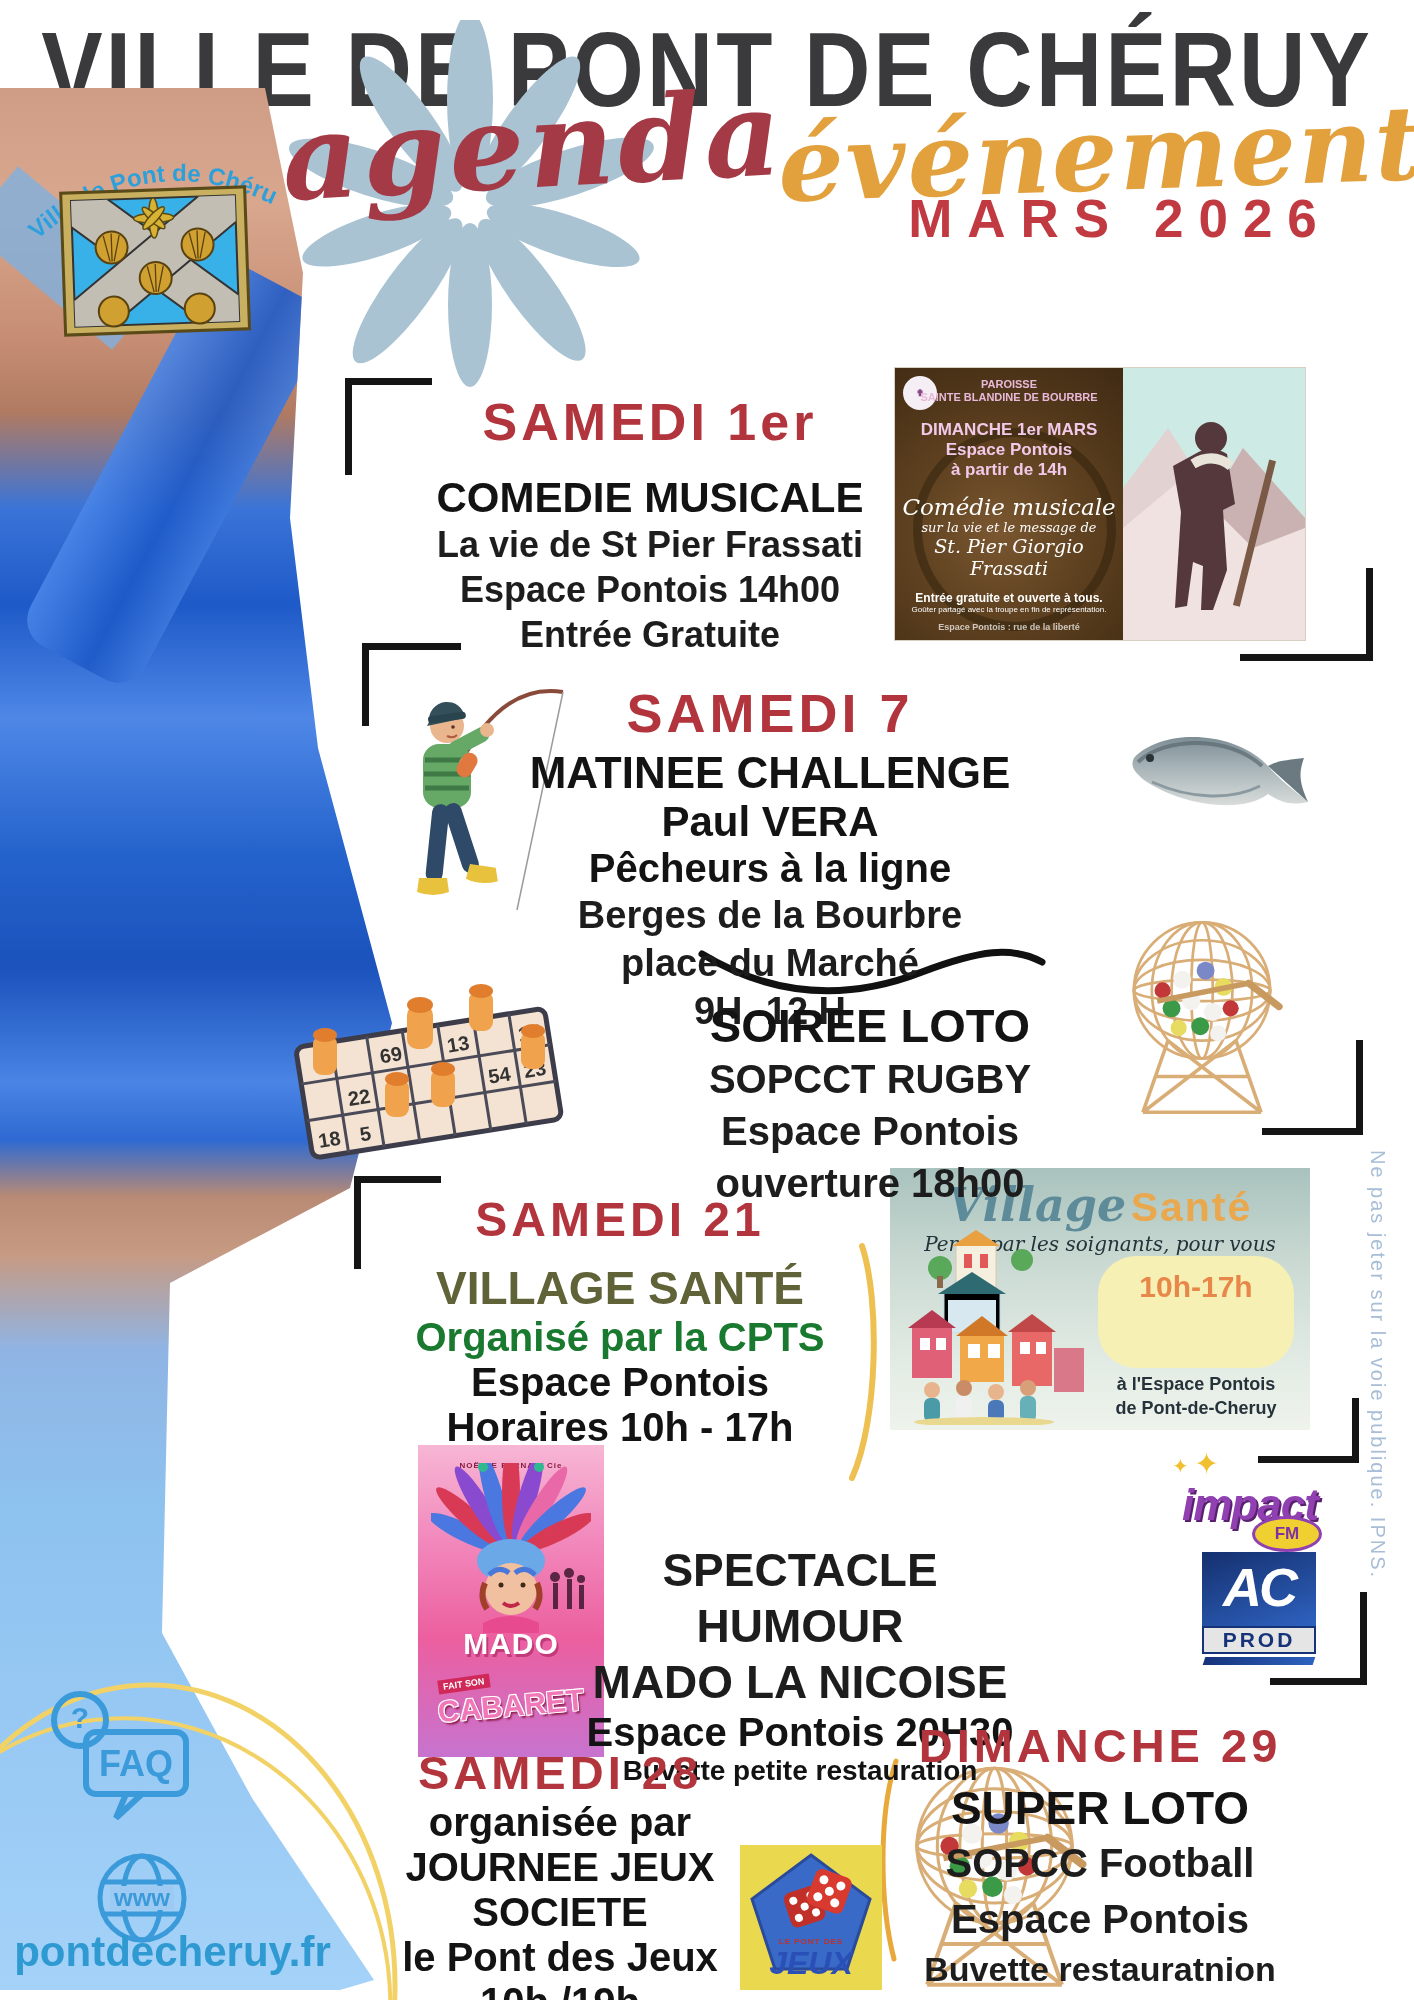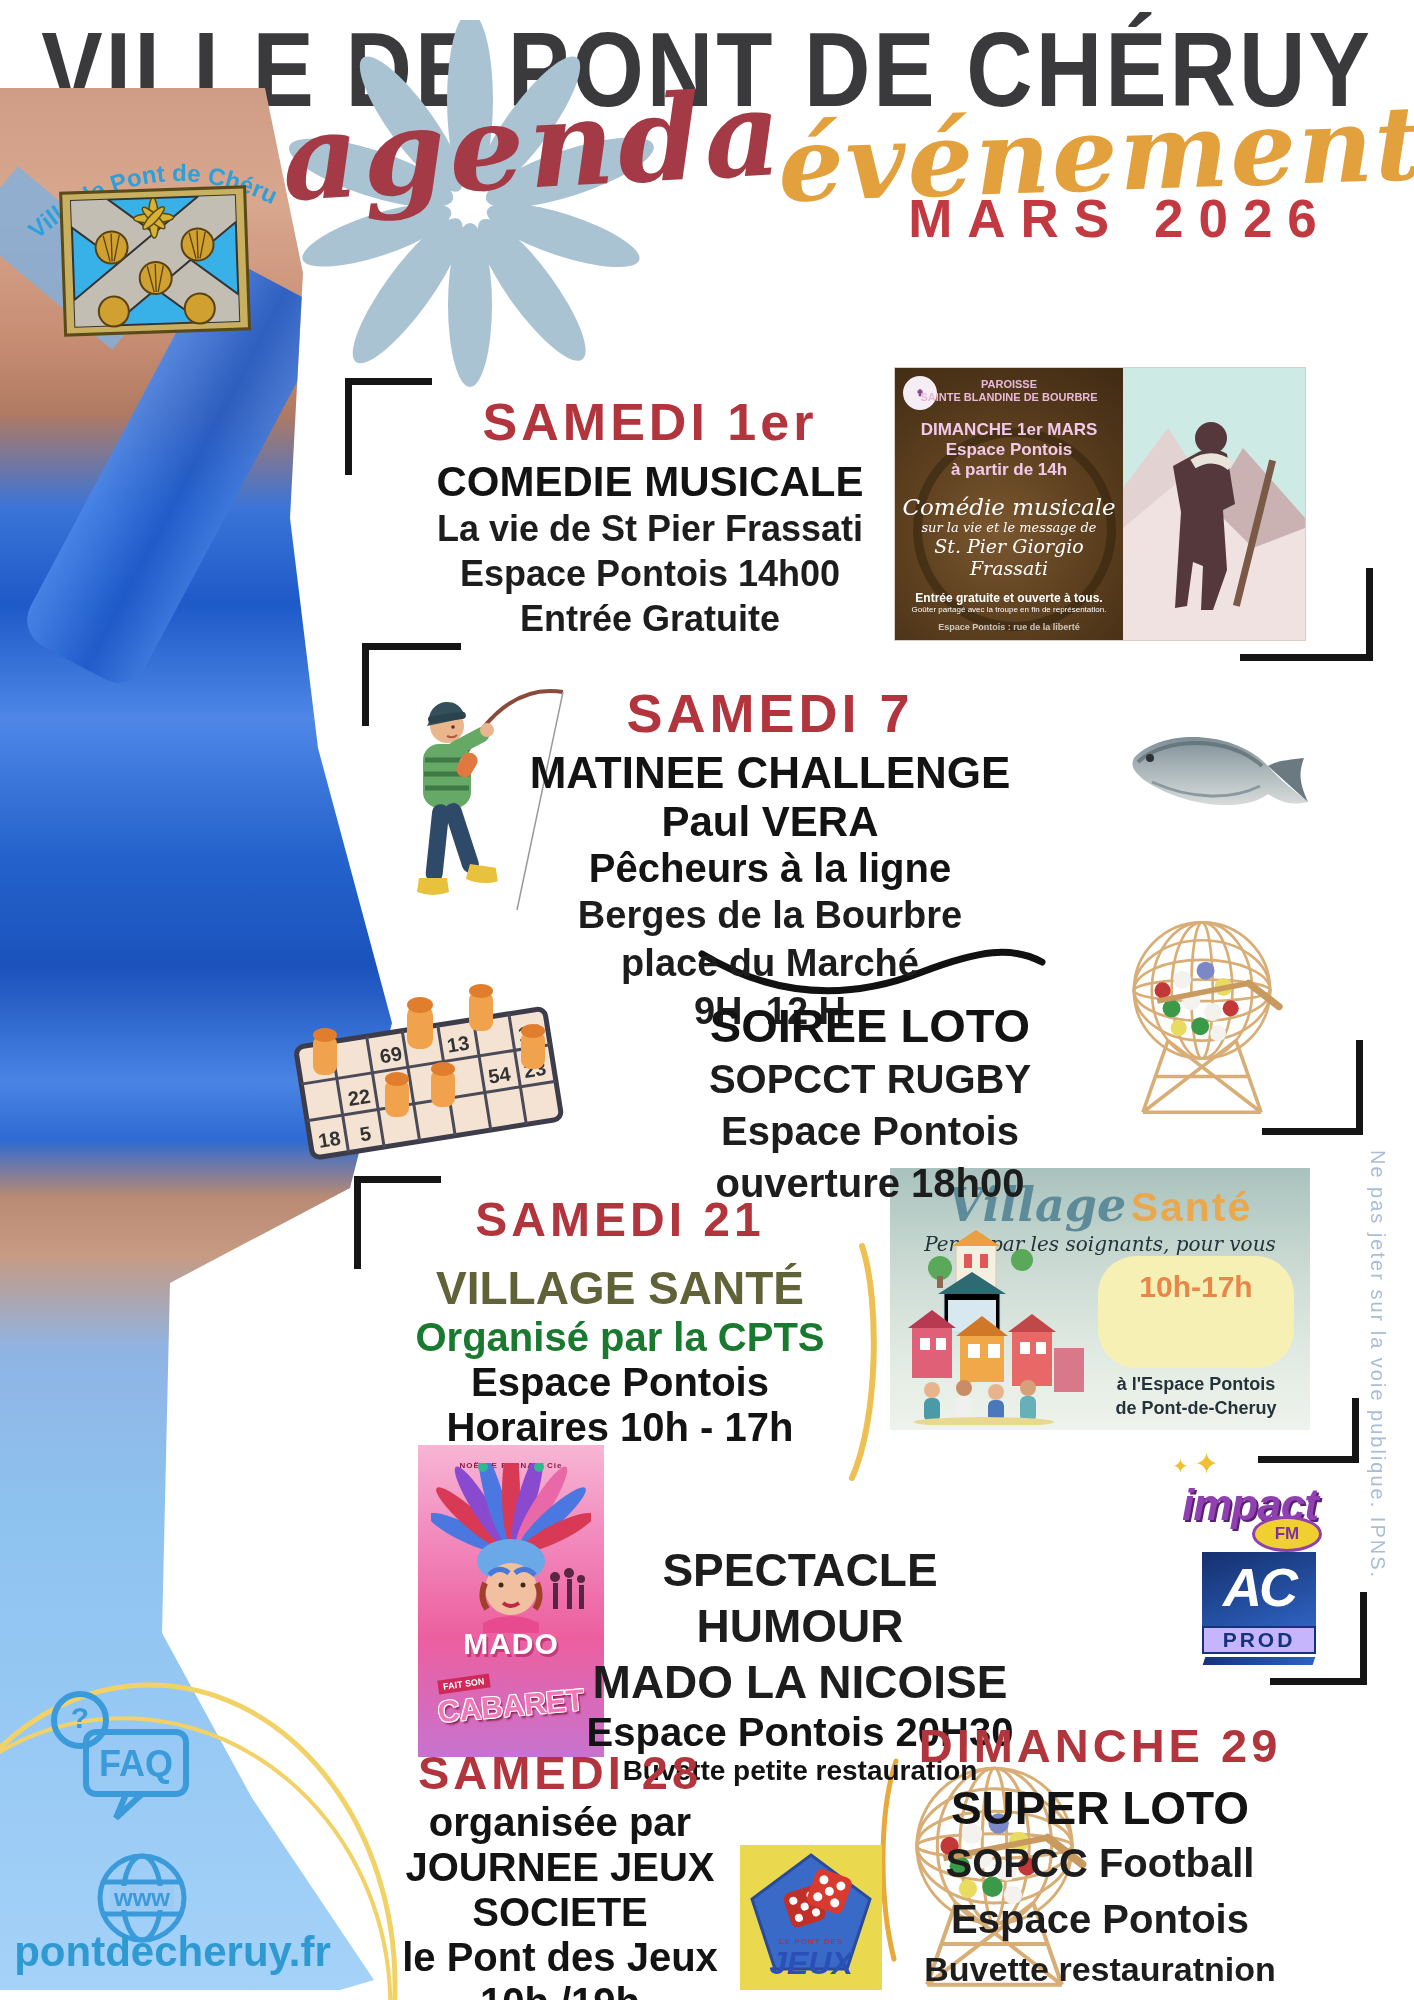--- a/index.html
+++ b/index.html
@@ -85,21 +85,21 @@
   .impact{left:1168px;top:1458px;width:170px;height:92px;z-index:6;}
   .impact-word{position:absolute;left:14px;top:22px;font-size:44px;font-weight:800;font-style:italic;
     color:#9040b0;text-shadow:2px 2px 0 #5a2070,-1px -1px 0 #fff,1px -1px 0 #fff;letter-spacing:-1px;}
   .impact-sp1{position:absolute;left:4px;top:-4px;color:#f0c030;font-size:20px;}
   .impact-sp2{position:absolute;left:26px;top:-12px;color:#f0c030;font-size:30px;}
   .impact-fm{position:absolute;left:84px;top:58px;width:64px;height:30px;background:#f0d030;border:3px solid #9040b0;
     border-radius:50%;text-align:center;line-height:30px;font-weight:800;font-size:17px;color:#8030a0;}
   .acprod{left:1202px;top:1552px;width:114px;height:130px;z-index:6;text-align:center;}
   .ac-sq{width:114px;height:74px;background:linear-gradient(160deg,#15306e,#2e62c0);
     color:#fff;font-size:54px;font-weight:800;font-style:italic;line-height:70px;letter-spacing:-3px;}
-  .ac-band{width:114px;height:28px;background:#c4b5fd;border:2px solid #16337a;box-sizing:border-box;
+  .ac-band{width:114px;height:28px;background:#e5e5e5;border:2px solid #16337a;box-sizing:border-box;
     font-size:21px;font-weight:800;color:#16337a;letter-spacing:3px;line-height:24px;}
   .ac-bar{width:110px;height:8px;margin:3px auto 0;background:linear-gradient(90deg,#16337a,#2e62c0);transform:skewX(-18deg);}
   .jeux{left:740px;top:1845px;width:142px;height:145px;background:#ead94e;z-index:6;text-align:center;overflow:hidden;}
   .jeux-small{position:absolute;left:0;top:92px;width:100%;font-size:8px;font-weight:bold;color:#c03028;letter-spacing:1px;}
   .jeux-main{position:absolute;left:0;top:100px;width:100%;font-size:32px;font-weight:800;font-style:italic;color:#2a50b8;}
 
   
   .site{left:0px;top:1928px;width:345px;text-align:center;font-size:42px;font-weight:800;color:#2f9ad2;z-index:8;}
   .sidenote{left:1366px;top:1150px;height:770px;writing-mode:vertical-rl;font-size:20px;color:#a8bdd6;
     letter-spacing:2px;z-index:8;}
@@ -198,21 +198,21 @@
   <div class="abs br br-tl" style="left:345px;top:378px;width:80px;height:90px;"></div>
   <div class="abs br br-rb" style="left:1240px;top:568px;width:126px;height:86px;"></div>
   <div class="abs br br-tl" style="left:362px;top:643px;width:92px;height:76px;"></div>
   <div class="abs br br-rb" style="left:1262px;top:1040px;width:94px;height:88px;"></div>
   <div class="abs br br-tl" style="left:354px;top:1176px;width:80px;height:86px;"></div>
   <div class="abs br br-rb" style="left:1258px;top:1398px;width:94px;height:58px;"></div>
   <div class="abs br br-rb" style="left:1270px;top:1592px;width:90px;height:86px;"></div>
 
   <div class="abs blk ctr" style="left:420px;top:392px;width:460px;">
     <div class="day" style="font-size:52px;">SAMEDI 1er</div>
-    <div class="evtitle" style="font-size:42px;margin-top:6px;">COMEDIE MUSICALE</div>
+    <div class="evtitle" style="font-size:42px;margin-top:22px;">COMEDIE MUSICALE</div>
     <div class="evline" style="font-size:36px;line-height:45px;">La vie de St Pier Frassati</div>
     <div class="evline" style="font-size:36px;line-height:45px;">Espace Pontois 14h00</div>
     <div class="evline" style="font-size:36px;line-height:45px;">Entrée Gratuite</div>
   </div>
 
   <div class="abs fposter">
     <div class="fleft">
       <div class="hole"></div>
       <div class="fchip">✟</div>
       <div class="fh" style="margin-top:10px;">PAROISSE</div>

